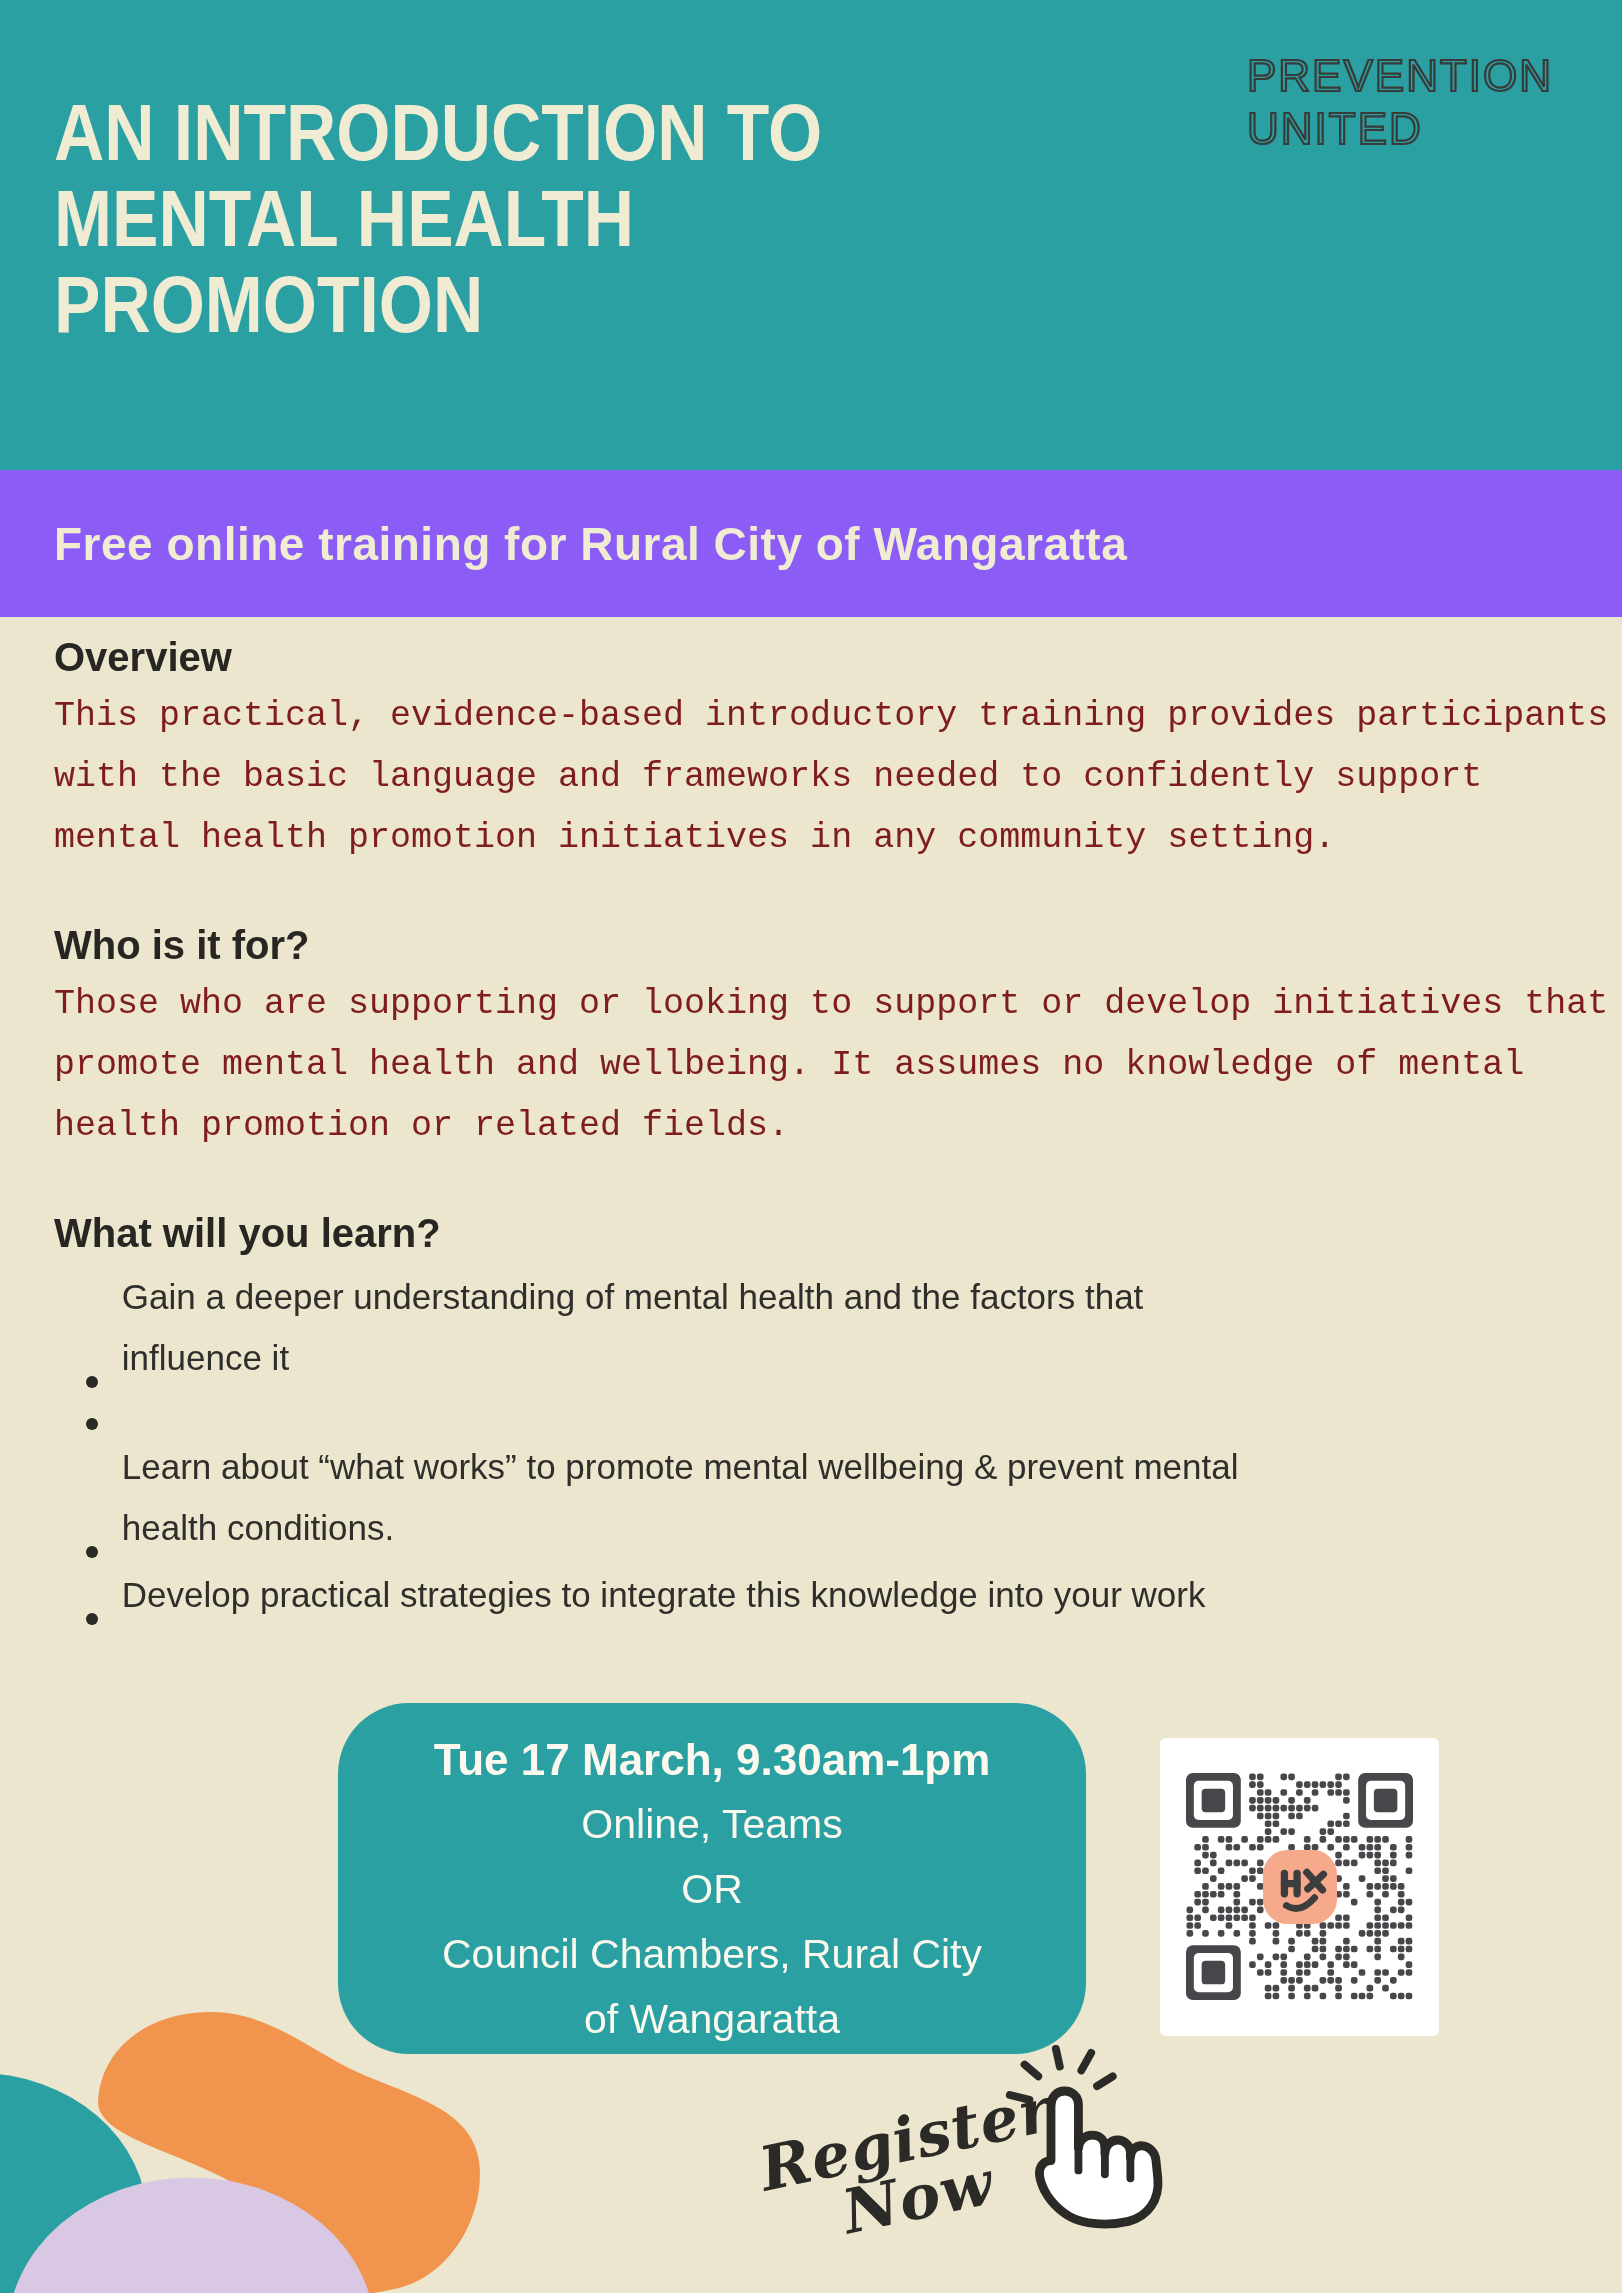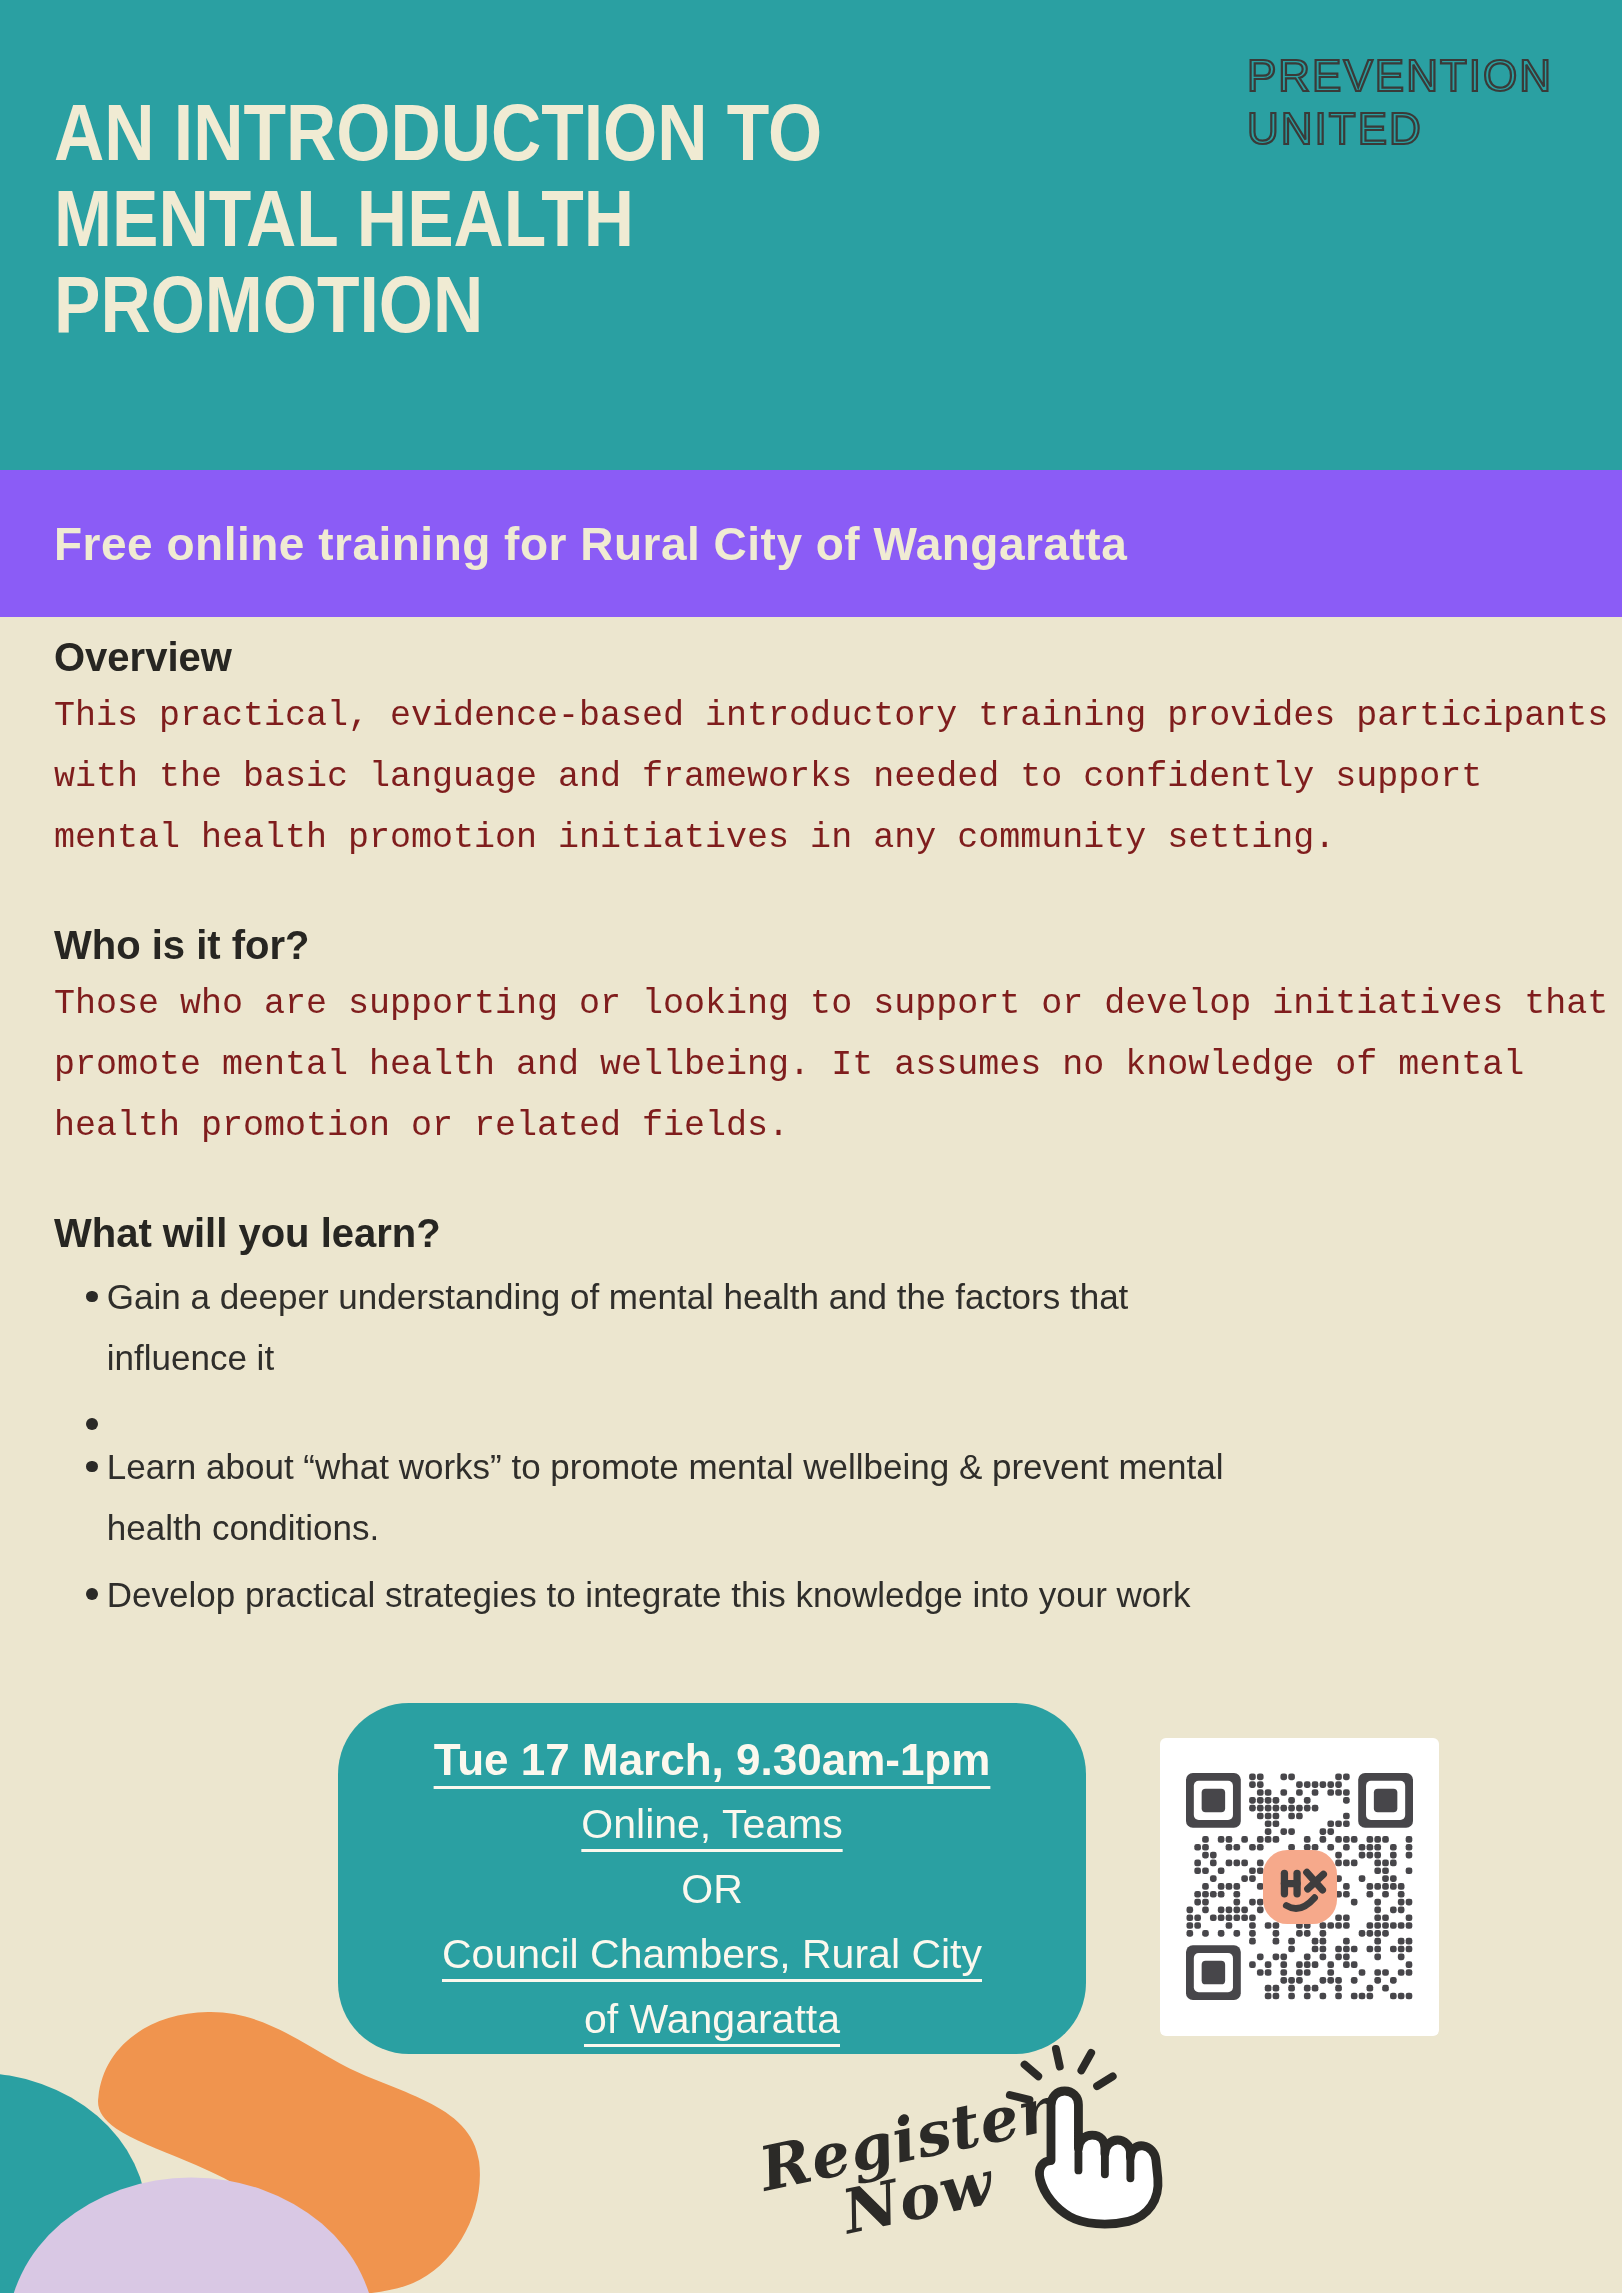--- a/index.html
+++ b/index.html
@@ -15,31 +15,31 @@
     position:absolute;left:1247px;top:49px;font-weight:normal;font-size:44px;line-height:53px;
     letter-spacing:2px;color:transparent;-webkit-text-stroke:2.2px #3a3a38;white-space:nowrap;
   }
   
   .banner{position:absolute;left:0;top:470px;width:100%;height:147px;background:#8b5cf6;display:flex;align-items:center;}
   .banner-text{margin-left:54px;font-size:46px;font-weight:bold;color:#f0ebd3;letter-spacing:0.5px;}
   
   .h{position:absolute;left:54px;font-size:40px;font-weight:bold;color:#272622;}
   .p{position:absolute;left:54px;font-size:35px;color:#7f1d1d;line-height:61px;white-space:pre-line;font-family:Liberation Mono, monospace;}
   .bullets{position:absolute;left:86px;top:1266px;}
-  .bullet{display:flex;gap:9px;margin-bottom:5.9px;}
+  .bullet{display:flex;gap:24px;margin-bottom:5.9px;align-items:flex-end;}
   .dot{flex:none;width:11.8px;height:11.8px;border-radius:50%;background:#2b2a27;margin-top:24.5px;}
   .bullet-text{font-size:35px;color:#2f2e2b;line-height:61px;white-space:pre-line;}
   
   .event-box{
     position:absolute;left:338px;top:1703px;width:748px;height:351px;background:#2aa0a2;
     border-radius:71px;text-align:center;color:#fbf8ee;padding-top:23.5px;box-sizing:border-box;
   }
   .ev{font-size:41px;line-height:65px;}
   .ev.bold{font-weight:bold;font-size:44px;}
-  .ev.underline{text-decoration:underline;text-underline-offset:10.8px;text-decoration-thickness:2.9px;}
+  .ev.underline{text-underline-offset:10.8px;text-decoration-thickness:2.9px;}
   
   .qr-card{position:absolute;left:1160px;top:1738px;width:279px;height:298px;background:#fff;border-radius:5.9px;}
   .qr-svg-wrap{position:absolute;left:25.5px;top:35px;width:227px;height:227px;}
   .hx-logo{position:absolute;left:103px;top:112px;width:74px;height:74px;}
   .sr-only{position:absolute;width:1px;height:1px;overflow:hidden;clip:rect(0 0 0 0);}
   
   .register{
     position:absolute;left:760px;top:2109px;width:304px;text-align:center;
     transform:rotate(-12deg);font-family:"DejaVu Serif",serif;font-style:italic;font-weight:bold;
     font-size:61px;line-height:59px;color:#2b2a27;letter-spacing:1px;

